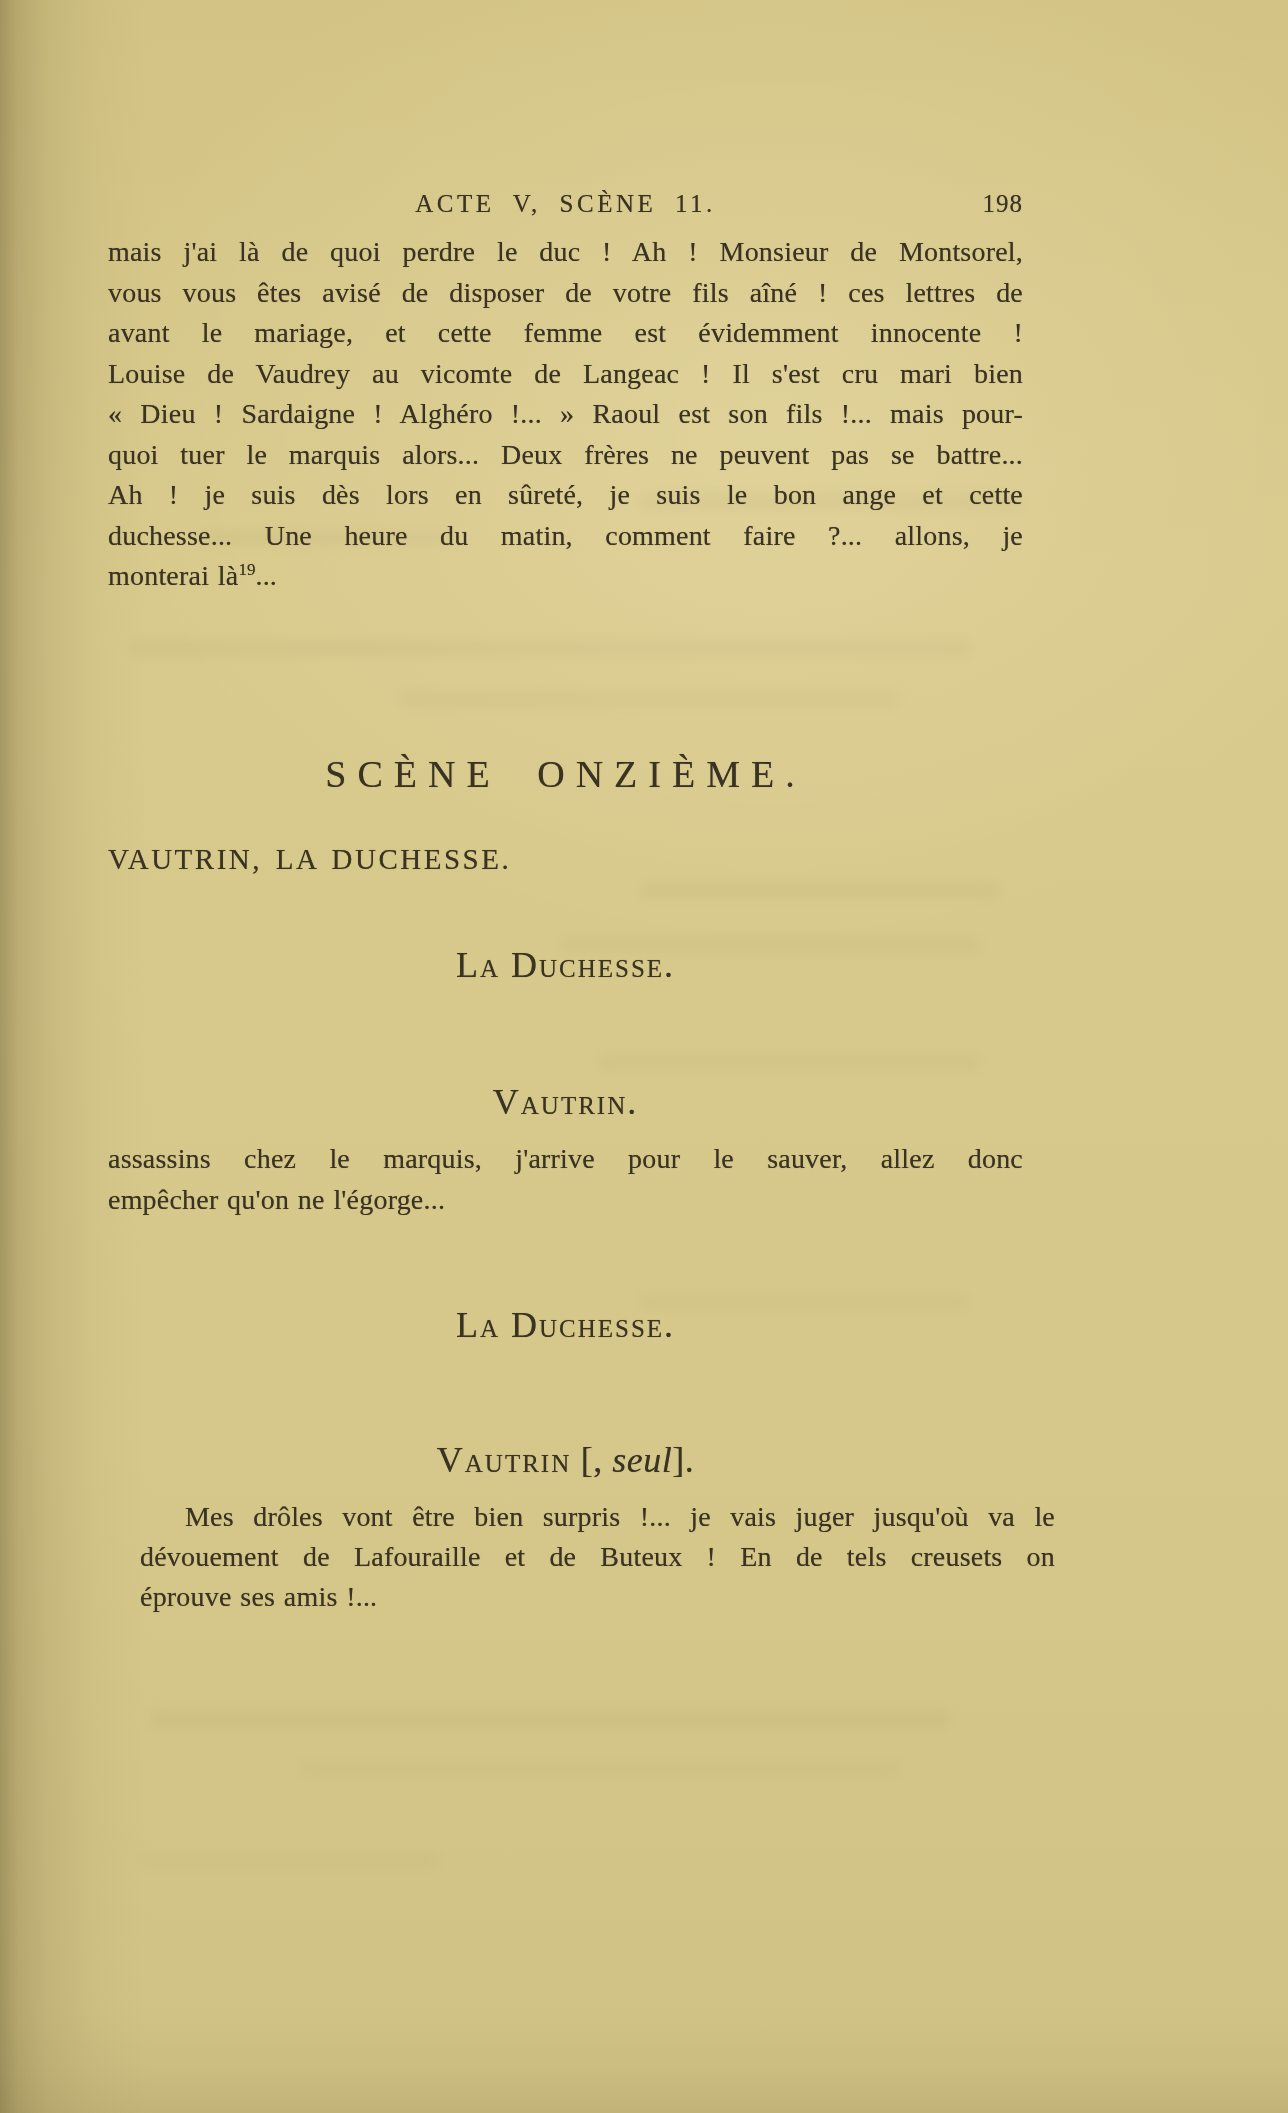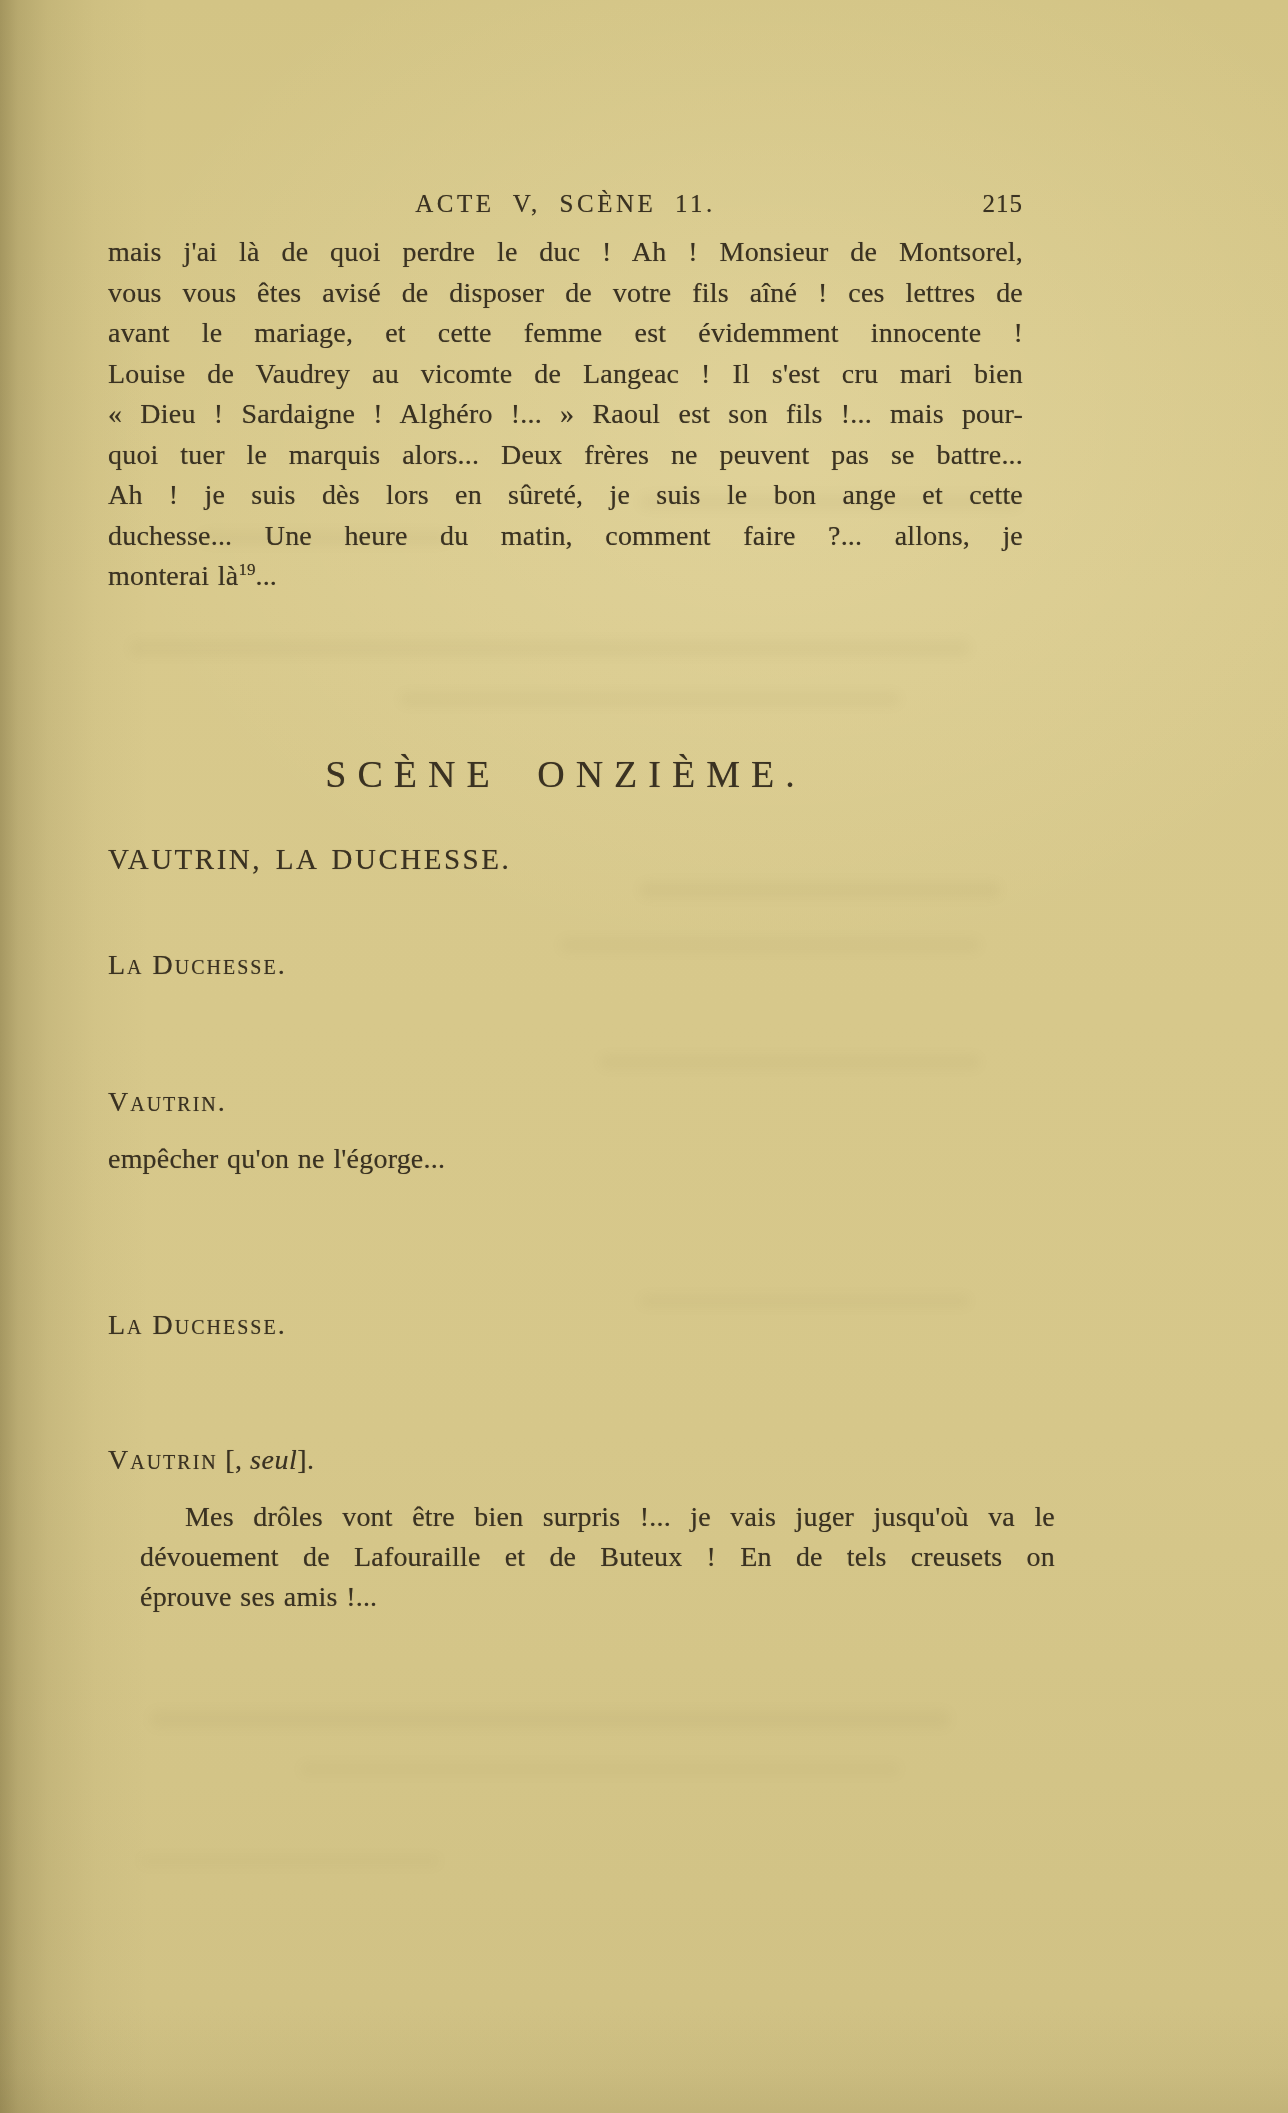--- a/index.html
+++ b/index.html
@@ -45,21 +45,21 @@
   .para3 { top: 1497px; line-height: 40px; margin-left: 32px; }
 
   .line.just { text-align: justify; text-align-last: justify; }
   .line.indent { text-indent: 45px; }
 
   .scene-heading { top: 752px; text-align: center; font-size: 38px; line-height: 44px;
                    letter-spacing: 11px; word-spacing: 16px; }
   .scene-characters { top: 842px; font-size: 29px; line-height: 34px;
                       letter-spacing: 2.5px; word-spacing: 4px; }
 
-  .speaker { text-align: left; font-size: 28px; line-height: 30px;
+  .speaker { text-align: center; font-size: 36px; line-height: 30px;
              font-variant: small-caps; letter-spacing: 2px; }
   .sp1 { top: 950px; }
   .sp2 { top: 1087px; }
   .sp3 { top: 1310px; }
   .sp4 { top: 1445px; }
   .sp4 span { white-space: pre; }
   .sp4 .plain { font-variant: normal; letter-spacing: 0.5px; }
 
   .dialogue { font-size: 28px; line-height: 32px; padding-left: 45px; }
   .d1 { top: 1002px; }
@@ -82,21 +82,21 @@
   <div class="ghost" style="top:882px;left:640px;width:360px;height:16px;"></div>
   <div class="ghost" style="top:938px;left:560px;width:420px;height:14px;opacity:0.05;"></div>
   <div class="ghost" style="top:1055px;left:600px;width:380px;height:14px;opacity:0.05;"></div>
   <div class="ghost" style="top:1295px;left:640px;width:330px;height:12px;opacity:0.05;"></div>
   <div class="ghost" style="top:1710px;left:150px;width:800px;height:18px;opacity:0.05;"></div>
   <div class="ghost" style="top:1762px;left:300px;width:600px;height:14px;opacity:0.04;"></div>
   <div class="ghost" style="top:1855px;left:140px;width:300px;height:12px;opacity:0.04;"></div>
 
   <div class="header-row">
     <div class="header-title">ACTE V, SCÈNE 11.</div>
-    <div class="page-num">215</div>
+    <div class="page-num">198</div>
   </div>
 
   <div class="block body-text para1">
     <div class="line just">mais j'ai là de quoi perdre le duc ! Ah ! Monsieur de Montsorel,</div>
     <div class="line just">vous vous êtes avisé de disposer de votre fils aîné ! ces lettres de</div>
     <div class="line just">avant le mariage, et cette femme est évidemment innocente !</div>
     <div class="line just">Louise de Vaudrey au vicomte de Langeac ! Il s'est cru mari bien</div>
     <div class="line just">« Dieu ! Sardaigne ! Alghéro !... » Raoul est son fils !... mais pour-</div>
     <div class="line just">quoi tuer le marquis alors... Deux frères ne peuvent pas se battre...</div>
     <div class="line just">Ah ! je suis dès lors en sûreté, je suis le bon ange et cette</div>
@@ -104,20 +104,21 @@
     <div class="line"><span>monterai là</span><sup class="fnref">19</sup><span>...</span></div>
   </div>
 
   <div class="block scene-heading">SCÈNE ONZIÈME.</div>
   <div class="block scene-characters">VAUTRIN, LA DUCHESSE.</div>
 
   <div class="block speaker sp1">La Duchesse.</div>
 
   <div class="block speaker sp2">Vautrin.</div>
   <div class="block body-text para2">
+    <div class="line just">assassins chez le marquis, j'arrive pour le sauver, allez donc</div>
     <div class="line">empêcher qu'on ne l'égorge...</div>
   </div>
 
   <div class="block speaker sp3">La Duchesse.</div>
 
   <div class="block speaker sp4"><span>Vautrin</span><span class="plain"> [, </span><span class="plain italic">seul</span><span class="plain">].</span></div>
   <div class="block body-text para3">
     <div class="line just indent">Mes drôles vont être bien surpris !... je vais juger jusqu'où va le</div>
     <div class="line just">dévouement de Lafouraille et de Buteux ! En de tels creusets on</div>
     <div class="line">éprouve ses amis !...</div>

